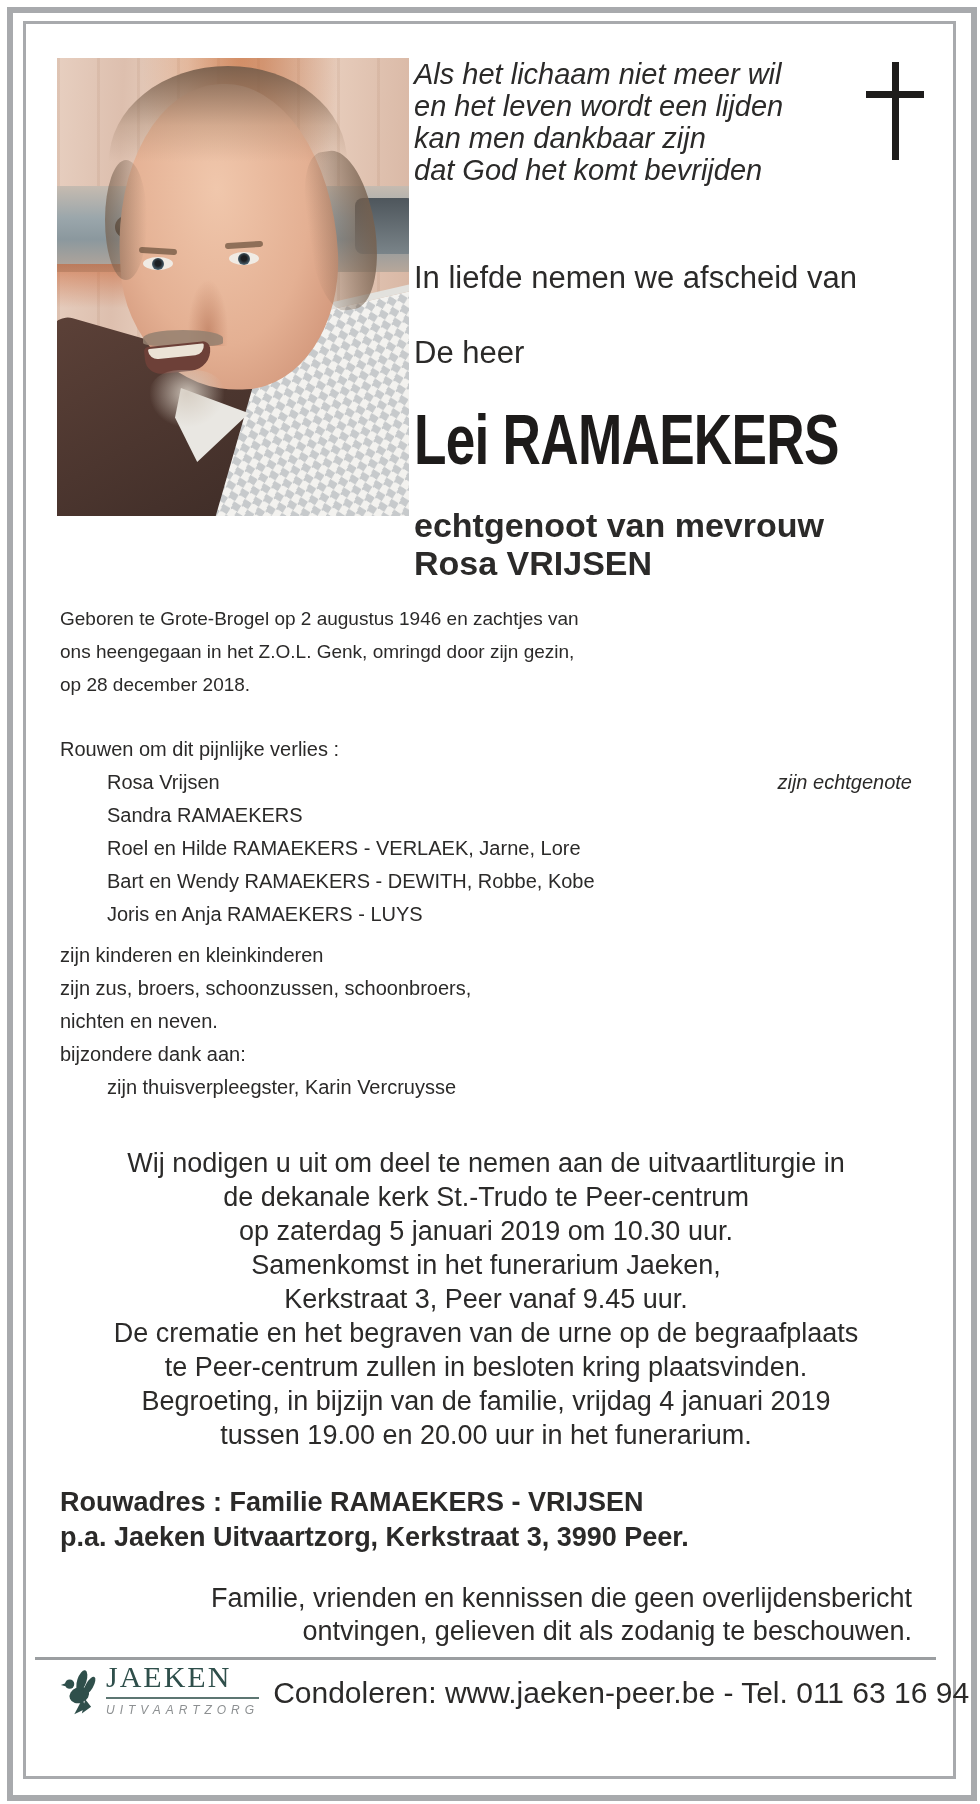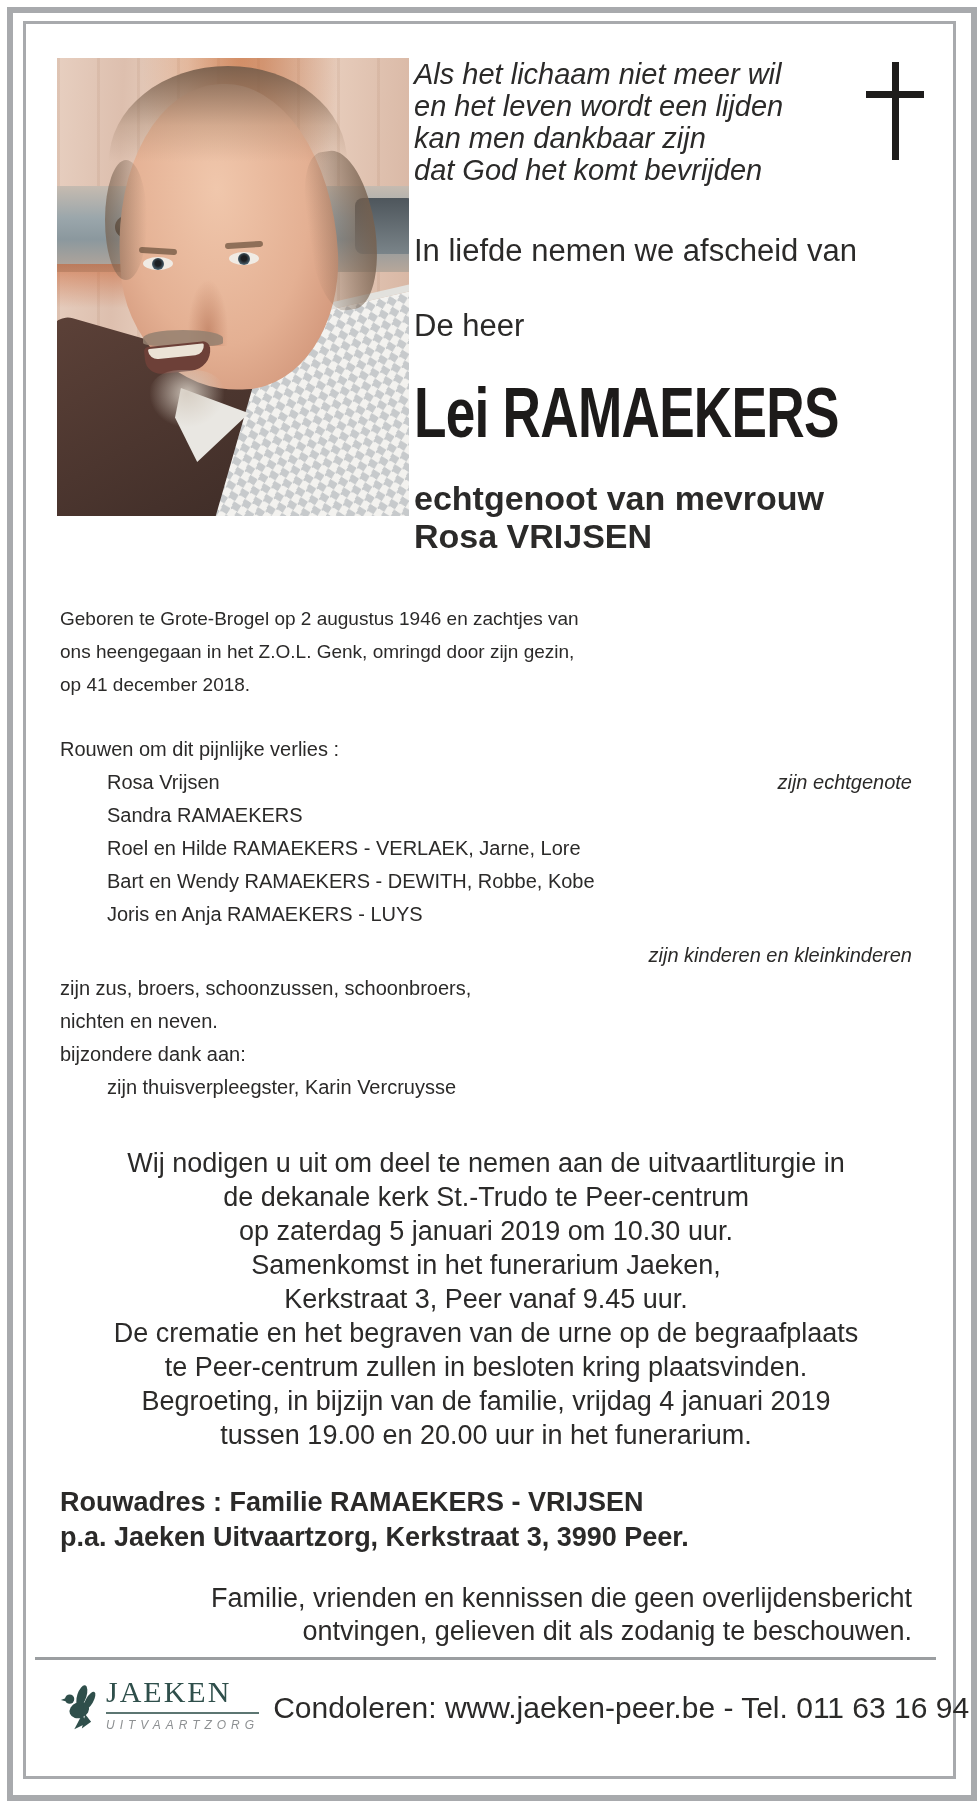--- a/index.html
+++ b/index.html
@@ -58,44 +58,44 @@
   .shirt{position:absolute;left:-30px;bottom:-74px;width:460px;height:260px;transform:rotate(-13deg);
         background:repeating-conic-gradient(from 45deg,#c7cacc 0% 25%,#f3f2ef 0% 50%) 0 0/11px 11px;
         border-top:7px solid #e2e1dd;}
   .collar{position:absolute;left:118px;top:330px;width:74px;height:74px;background:#e9e7e2;
         clip-path:polygon(8% 0,100% 34%,30% 100%,0 40%);}
   .jacket{position:absolute;left:-36px;bottom:-42px;width:210px;height:220px;transform:rotate(16deg);
         background:linear-gradient(135deg,#5c4138,#3c2b26);border-radius:18px;}
 
   .right-col{position:absolute;left:354px;top:34px;width:486px;}
   .poem{font-style:italic;font-size:29px;line-height:32px;white-space:nowrap;}
-  .intro{font-size:31px;margin-top:47px;white-space:nowrap;}
+  .intro{font-size:31px;margin-top:74px;white-space:nowrap;}
   .salutation{font-size:31px;margin-top:39px;}
   .name{margin-top:29px;height:74px;}
   .name span{display:inline-block;font-size:70px;font-weight:bold;letter-spacing:-1px;color:#1d1b1a;
         transform:scaleX(.76);transform-origin:left center;white-space:nowrap;}
   .spouse{margin-top:32px;font-size:34px;font-weight:bold;line-height:38px;}
   .cross{position:absolute;left:806px;top:38px;width:58px;height:98px;}
   .cross .v{position:absolute;left:26px;top:0;width:7px;height:98px;background:#1e1c1b;}
   .cross .h{position:absolute;left:0;top:29px;width:58px;height:7px;background:#1e1c1b;}
 
   
   .life{margin-top:12px;font-size:19px;line-height:33px;}
   .mourning{margin-top:32px;font-size:20px;line-height:33px;}
   .m-indent{padding-left:47px;}
   .m-row0{display:flex;justify-content:space-between;}
   .m-rel{font-style:italic;}
-  .m-group{text-align:right;font-style:italic;margin-top:8px;}
+  .m-group{text-align:left;margin-top:8px;}
   .ceremony{margin-top:42px;text-align:center;font-size:27px;line-height:34px;}
   .address{margin-top:33px;font-size:27px;line-height:35px;font-weight:bold;}
   .notice{margin-top:27px;text-align:right;font-size:27px;line-height:33px;}
   .rule{margin-top:9px;margin-left:-25px;margin-right:-24px;height:3px;background:#9b9ea1;}
 
   
-  .footer-row{margin-top:15px;display:flex;align-items:flex-start;}
+  .footer-row{display:flex;align-items:flex-start;}
   .dove{width:42px;height:52px;margin-top:4px;flex:0 0 auto;}
   .logo-text{margin-left:4px;flex:0 0 auto;}
   .logo-name{font-family:"Liberation Serif","DejaVu Serif",serif;font-size:30px;letter-spacing:2px;
         color:#2f4f4b;padding-bottom:3px;border-bottom:2px solid #5c7672;}
   .logo-sub{margin-top:4px;font-size:12px;letter-spacing:5px;color:#8d9092;font-style:italic;}
   .condolence{margin-left:14px;margin-top:16px;font-size:30px;white-space:nowrap;color:#2b2a29;}
 </style>
 </head>
 <body>
 
@@ -154,21 +154,21 @@
         <div class="spouse">
           <div>echtgenoot van mevrouw</div>
           <div>Rosa VRIJSEN</div>
         </div>
       </div>
     </div>
 
     <div class="life">
       <div>Geboren te Grote-Brogel op 2 augustus 1946 en zachtjes van</div>
       <div>ons heengegaan in het Z.O.L. Genk, omringd door zijn gezin,</div>
-      <div>op 41 december 2018.</div>
+      <div>op 28 december 2018.</div>
     </div>
 
     <div class="mourning">
       <div>Rouwen om dit pijnlijke verlies :</div>
       <div class="m-row0">
         <span class="m-indent">Rosa Vrijsen</span>
         <span class="m-rel">zijn echtgenote</span>
       </div>
       <div class="m-indent">Sandra RAMAEKERS</div>
       <div class="m-indent">Roel en Hilde RAMAEKERS - VERLAEK, Jarne, Lore</div>

